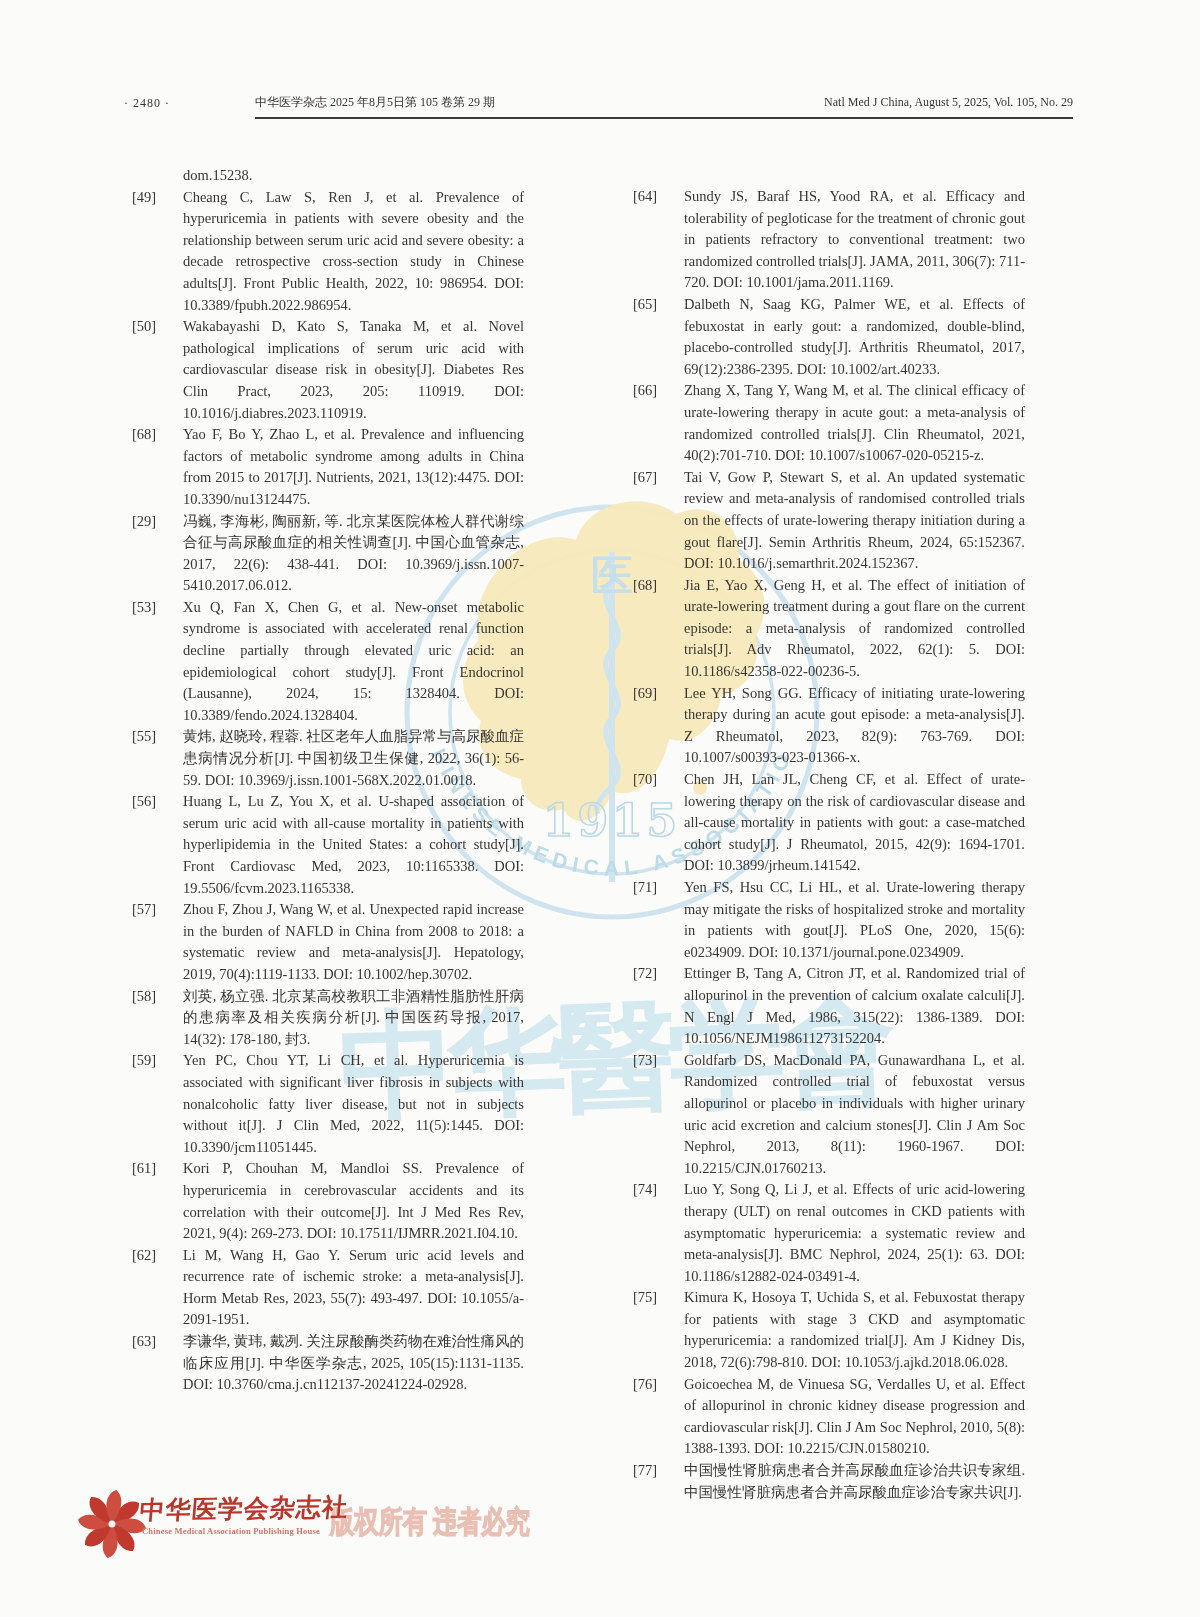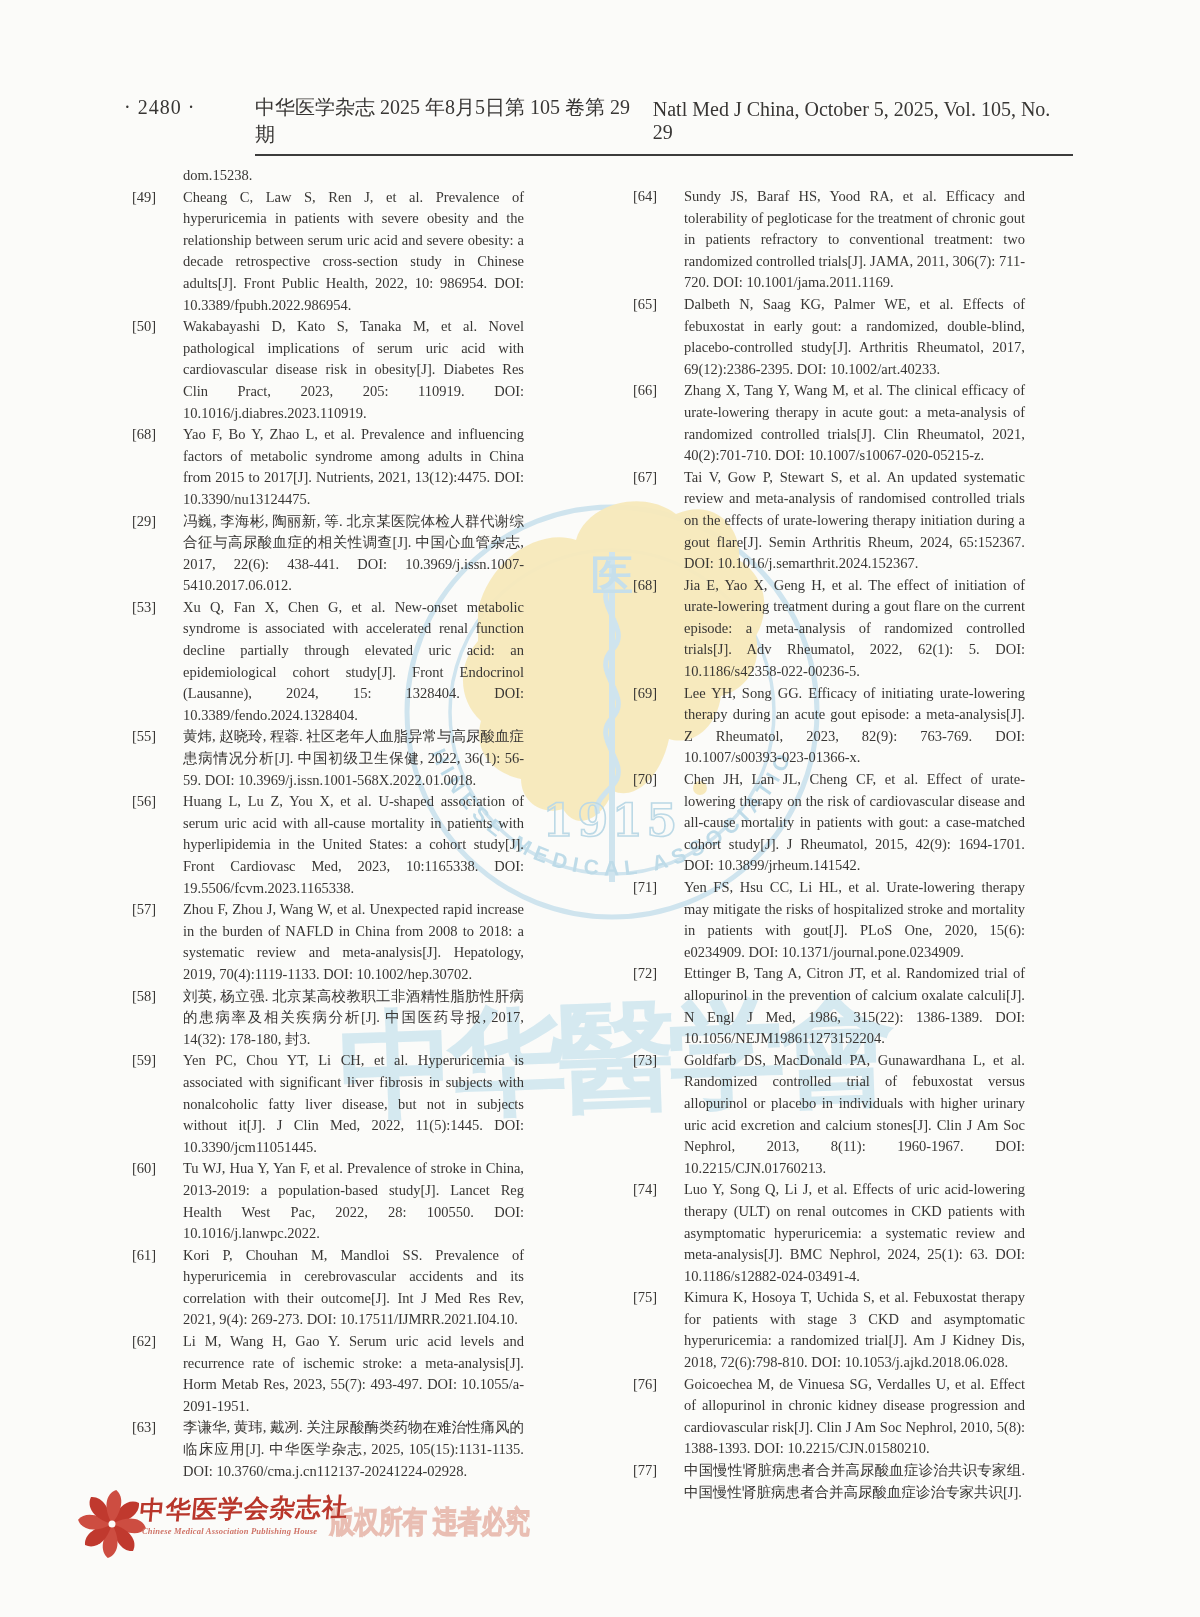--- a/index.html
+++ b/index.html
@@ -3,21 +3,21 @@
 <meta charset="utf-8">
 <style>
   html,body{margin:0;padding:0;}
   body{
     width:1200px;height:1617px;position:relative;overflow:hidden;
     background:#fbfbf9;color:#383634;
     font-family:"Liberation Serif","DejaVu Serif",serif;
   }
   .page{position:absolute;inset:0;}
   
-  .header{position:absolute;top:94px;left:0;width:100%;height:32px;font-size:20px;}
+  .header{position:absolute;top:94px;left:0;width:100%;height:32px;font-size:12px;}
   .pageno{position:absolute;left:124px;top:2px;letter-spacing:1px;}
   .htitle{
     position:absolute;left:255px;top:0;width:818px;
     display:flex;justify-content:space-between;align-items:center;
     border-bottom:2px solid #3c3c3c;padding-bottom:6px;
   }
   
   .col{
     position:absolute;top:165px;width:392px;
     font-size:14.5px;line-height:21.6px;text-align:justify;
@@ -30,21 +30,20 @@
   
   .publisher-cn{
     position:absolute;left:140px;top:1492px;z-index:3;
     font-size:25px;font-weight:700;color:#b8362b;letter-spacing:1px;
     transform:skewX(-6deg) rotate(-1deg);
   }
   .publisher-en{
     position:absolute;left:142px;top:1526px;z-index:3;
     font-size:8.5px;font-weight:700;color:#cf7468;letter-spacing:.2px;
     font-family:"Liberation Serif",serif;
-    font-style:italic;
   }
   svg.art{position:absolute;left:0;top:0;z-index:1;}
   .seal-ring-text{font-family:"Liberation Sans","DejaVu Sans",sans-serif;font-weight:700;font-size:21px;letter-spacing:6px;fill:#bedbe8;}
   .seal-year{font-family:"DejaVu Serif",serif;font-weight:700;font-size:44px;fill:none;stroke:#bcd9e6;stroke-width:1.6px;letter-spacing:4px;}
   .seal-char{font-size:42px;fill:#c6dfeb;font-weight:700;}
   .calli{font-size:118px;fill:#cfe6ef;font-weight:700;letter-spacing:-8px;opacity:.85;}
   .stamp-text{font-size:30px;font-weight:700;fill:none;stroke:#e9beb3;stroke-width:1.3px;}
 </style>
 </head>
 <body>
@@ -94,21 +93,21 @@
       <circle r="3.5" fill="#fbfbf9"></circle>
     </g>
 
     <text class="stamp-text" x="330" y="1532" textLength="200" lengthAdjust="spacingAndGlyphs">版权所有 违者必究</text>
   </svg>
 
   <div class="header">
     <span class="pageno">· 2480 ·</span>
     <span class="htitle">
       <span>中华医学杂志 2025 年8月5日第 105 卷第 29 期</span>
-      <span>Natl Med J China, October 5, 2025, Vol. 105, No. 29</span>
+      <span>Natl Med J China, August 5, 2025, Vol. 105, No. 29</span>
     </span>
   </div>
 
   <div class="col col-left">
 
       <div class="ref">
         <span class="ref-label"></span><span class="ref-text">dom.15238.</span>
       </div>
 
       <div class="ref">
@@ -145,23 +144,20 @@
       </div>
 
       <div class="ref">
         <span class="ref-label">[58]</span><span class="ref-text">刘英, 杨立强. 北京某高校教职工非酒精性脂肪性肝病的患病率及相关疾病分析[J]. 中国医药导报, 2017, 14(32): 178-180, 封3.</span>
       </div>
 
       <div class="ref">
         <span class="ref-label">[59]</span><span class="ref-text">Yen PC, Chou YT, Li CH, et al. Hyperuricemia is associated with significant liver fibrosis in subjects with nonalcoholic fatty liver disease, but not in subjects without it[J]. J Clin Med, 2022, 11(5):1445. DOI: 10.3390/jcm11051445.</span>
       </div>
 
-      <div class="ref">
-        <span class="ref-label">[60]</span><span class="ref-text">Tu WJ, Hua Y, Yan F, et al. Prevalence of stroke in China, 2013-2019: a population-based study[J]. Lancet Reg Health West Pac, 2022, 28: 100550. DOI: 10.1016/j.lanwpc.2022.</span>
-      </div>
 
       <div class="ref">
         <span class="ref-label">[61]</span><span class="ref-text">Kori P, Chouhan M, Mandloi SS. Prevalence of hyperuricemia in cerebrovascular accidents and its correlation with their outcome[J]. Int J Med Res Rev, 2021, 9(4): 269-273. DOI: 10.17511/IJMRR.2021.I04.10.</span>
       </div>
 
       <div class="ref">
         <span class="ref-label">[62]</span><span class="ref-text">Li M, Wang H, Gao Y. Serum uric acid levels and recurrence rate of ischemic stroke: a meta-analysis[J]. Horm Metab Res, 2023, 55(7): 493-497. DOI: 10.1055/a-2091-1951.</span>
       </div>
 
       <div class="ref">

